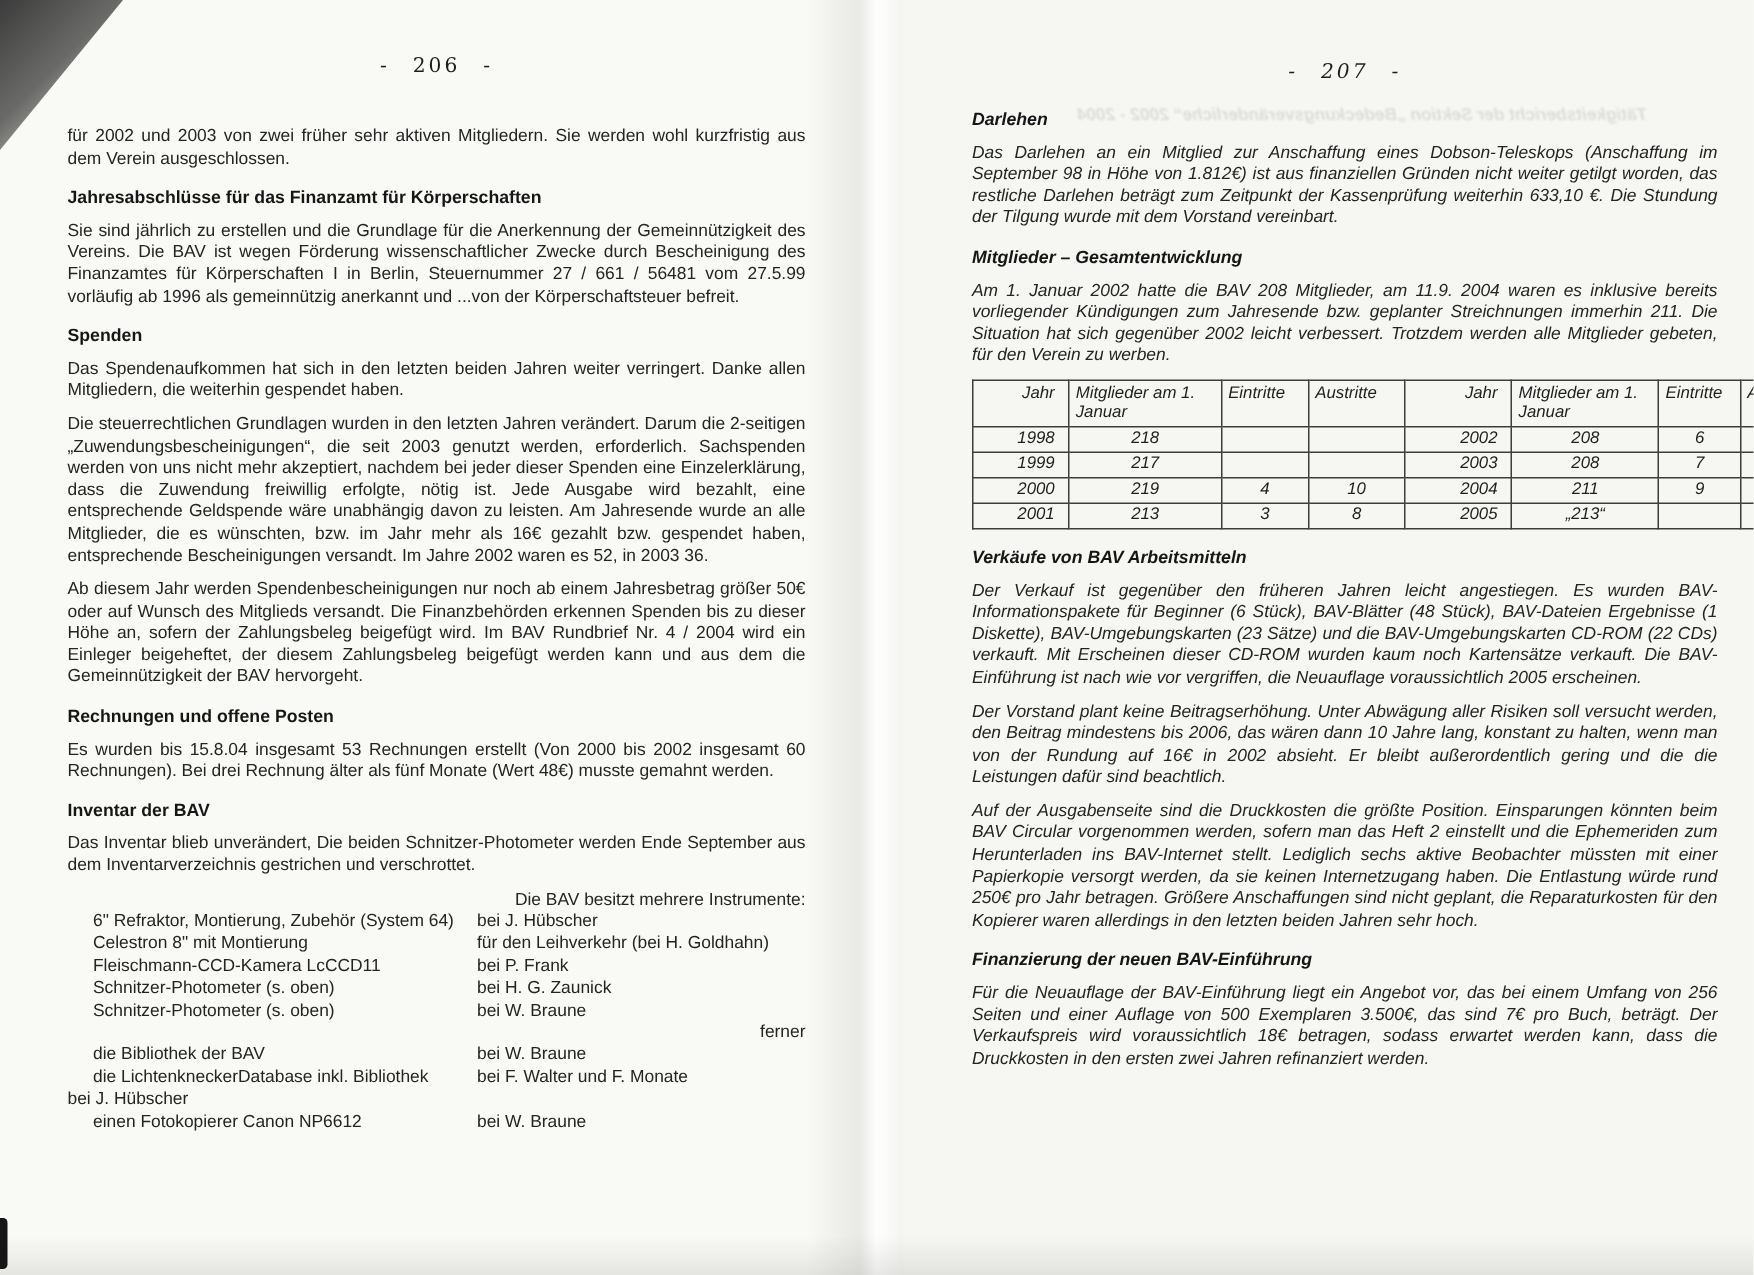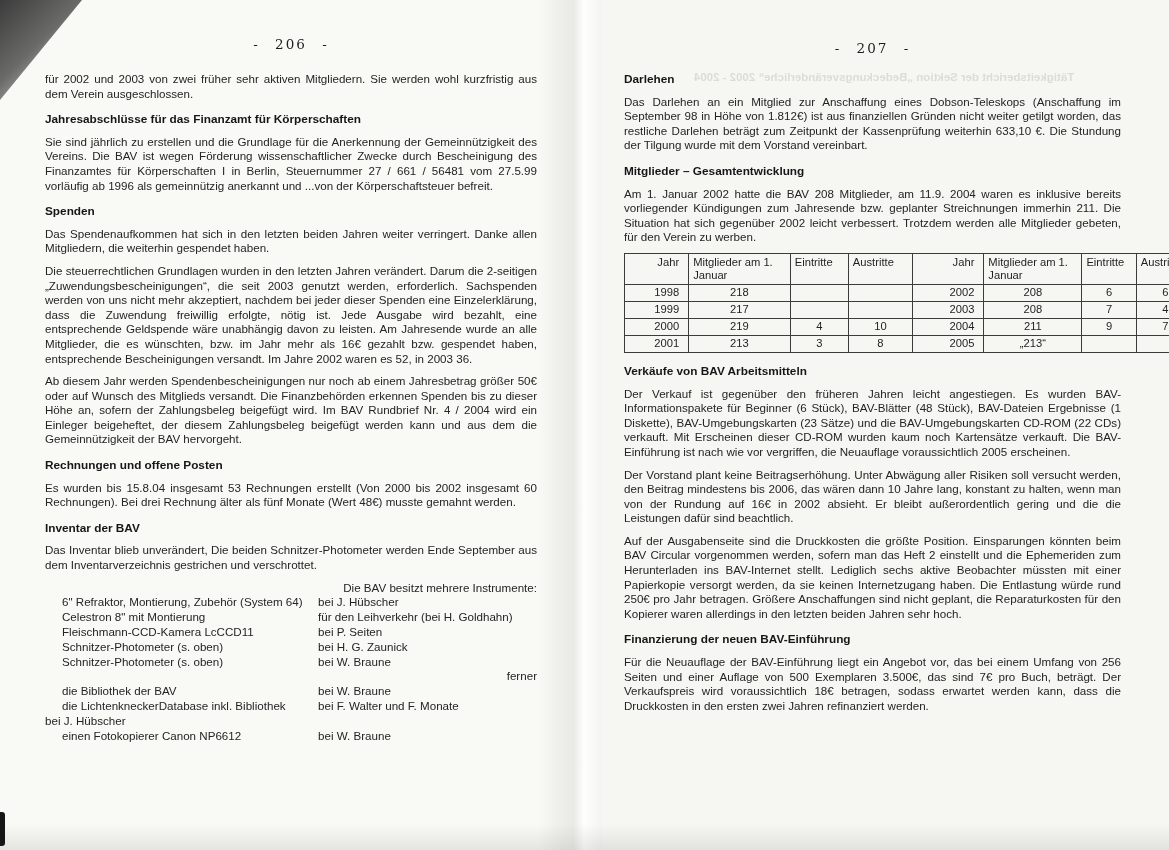--- a/index.html
+++ b/index.html
@@ -21,26 +21,26 @@
     background:linear-gradient(to right, rgba(90,90,85,0.00), rgba(90,90,85,0.07) 35%, rgba(90,90,85,0.10) 55%, rgba(255,255,255,0.85) 72%, rgba(90,90,85,0.03) 100%);
   }
   .bottom-shadow {
     position:absolute; left:0; bottom:0; width:1169px; height:26px;
     background:linear-gradient(to bottom, rgba(120,120,115,0), rgba(120,120,115,0.16));
   }
   .right-tint { position:absolute; left:602px; top:0; width:567px; height:850px; background:rgba(120,120,110,0.025); }
 
   .page { position:absolute; }
   .page-left  { left:45px;  top:36px; width:492px; }
-  .page-right { left:624px; top:40px; width:497px; }
+  .page-right { left:648px; top:40px; width:497px;font-style:italic; }
 
   .page-num {
     text-align:center; font-family:"DejaVu Serif", serif;
     font-size:13.5px; letter-spacing:2px; word-spacing:9px; color:#1d1d1d;
-    margin-bottom:20px;
+    margin-bottom:32px;
   }
   .page-right .page-num { margin-bottom:16px; }
 
   .p {
     font-size:11.6px; line-height:14.6px; text-align:justify;
     margin:0 0 8px 0; color:#242424;
   }
   .hd {
     font-size:11.8px; font-weight:bold; color:#161616;
     margin:11px 0 8px 0; line-height:14.6px;
@@ -115,21 +115,21 @@
         <span class="inst-holder">bei J. Hübscher</span>
       </div>
 
       <div class="inst-row">
         <span class="inst-item">Celestron 8" mit Montierung</span>
         <span class="inst-holder">für den Leihverkehr (bei H. Goldhahn)</span>
       </div>
 
       <div class="inst-row">
         <span class="inst-item">Fleischmann-CCD-Kamera LcCCD11</span>
-        <span class="inst-holder">bei P. Seiten</span>
+        <span class="inst-holder">bei P. Frank</span>
       </div>
 
       <div class="inst-row">
         <span class="inst-item">Schnitzer-Photometer (s. oben)</span>
         <span class="inst-holder">bei H. G. Zaunick</span>
       </div>
 
       <div class="inst-row">
         <span class="inst-item">Schnitzer-Photometer (s. oben)</span>
         <span class="inst-holder">bei W. Braune</span>

